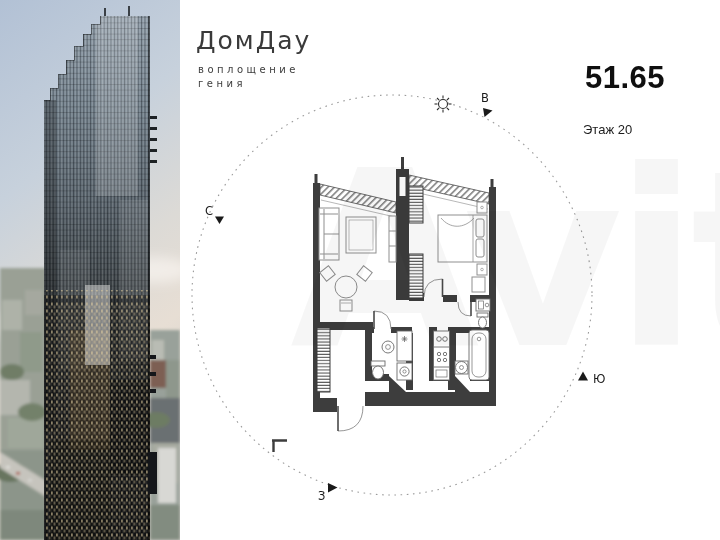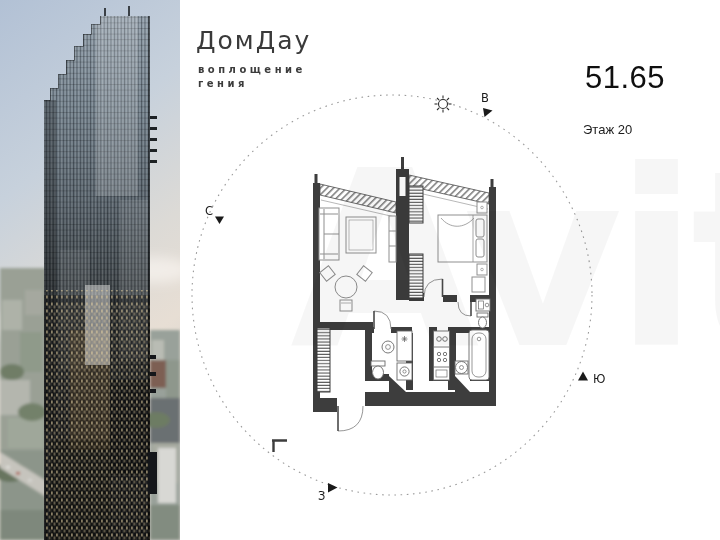--- a/index.html
+++ b/index.html
@@ -4,22 +4,22 @@
 <style>
   html,body{margin:0;padding:0;background:#9a9a9a;}
   .stage{position:relative;width:720px;height:540px;background:#ffffff;overflow:hidden;
          font-family:"Liberation Sans",sans-serif;}
   .photo{position:absolute;left:0;top:0;width:180px;height:540px;display:block;}
   .plan-svg{position:absolute;left:180px;top:0;width:540px;height:540px;display:block;}
   .logo{position:absolute;left:196px;top:26px;font-family:"DejaVu Sans",sans-serif;
         font-size:25px;font-weight:400;letter-spacing:2px;color:#3a3a3a;z-index:5;}
   .tagline{position:absolute;left:198px;top:63px;font-family:"DejaVu Sans",sans-serif;
         font-size:10px;font-weight:500;letter-spacing:3.5px;line-height:14px;color:#3c3c3c;z-index:5;}
-  .tagline div{white-space:nowrap;font-weight:bold;}
-  .area{position:absolute;right:55px;top:60px;font-size:31px;font-weight:400;
+  .tagline div{white-space:nowrap;}
+  .area{position:absolute;right:55px;top:60px;font-size:31px;font-weight:700;
         color:#0f0f0f;letter-spacing:.5px;z-index:5;font-family:"Liberation Sans",sans-serif;}
   .details{position:absolute;left:583px;top:119px;font-size:13px;color:#1c1c1c;
         line-height:21px;font-weight:400;z-index:5;}
   .watermark{position:absolute;left:290px;top:118px;font-family:"DejaVu Sans",sans-serif;
         font-size:245px;font-weight:700;color:#000;opacity:.032;letter-spacing:-8px;
         z-index:4;pointer-events:none;user-select:none;}
 </style>
 </head>
 <body>
 

